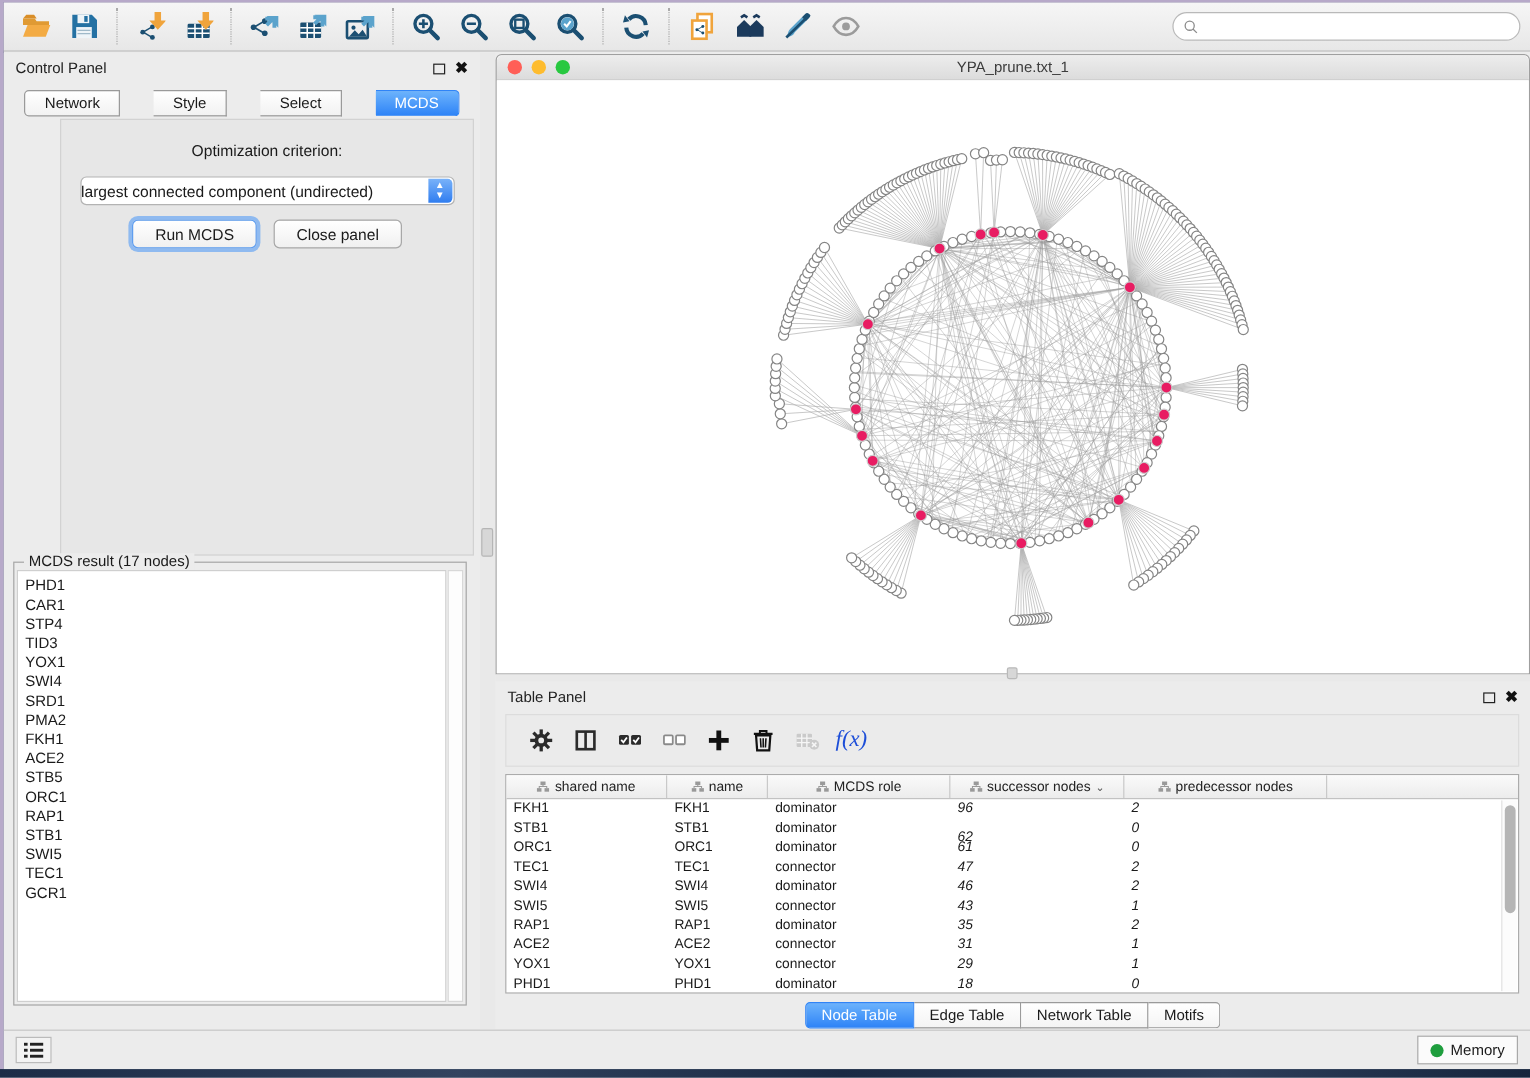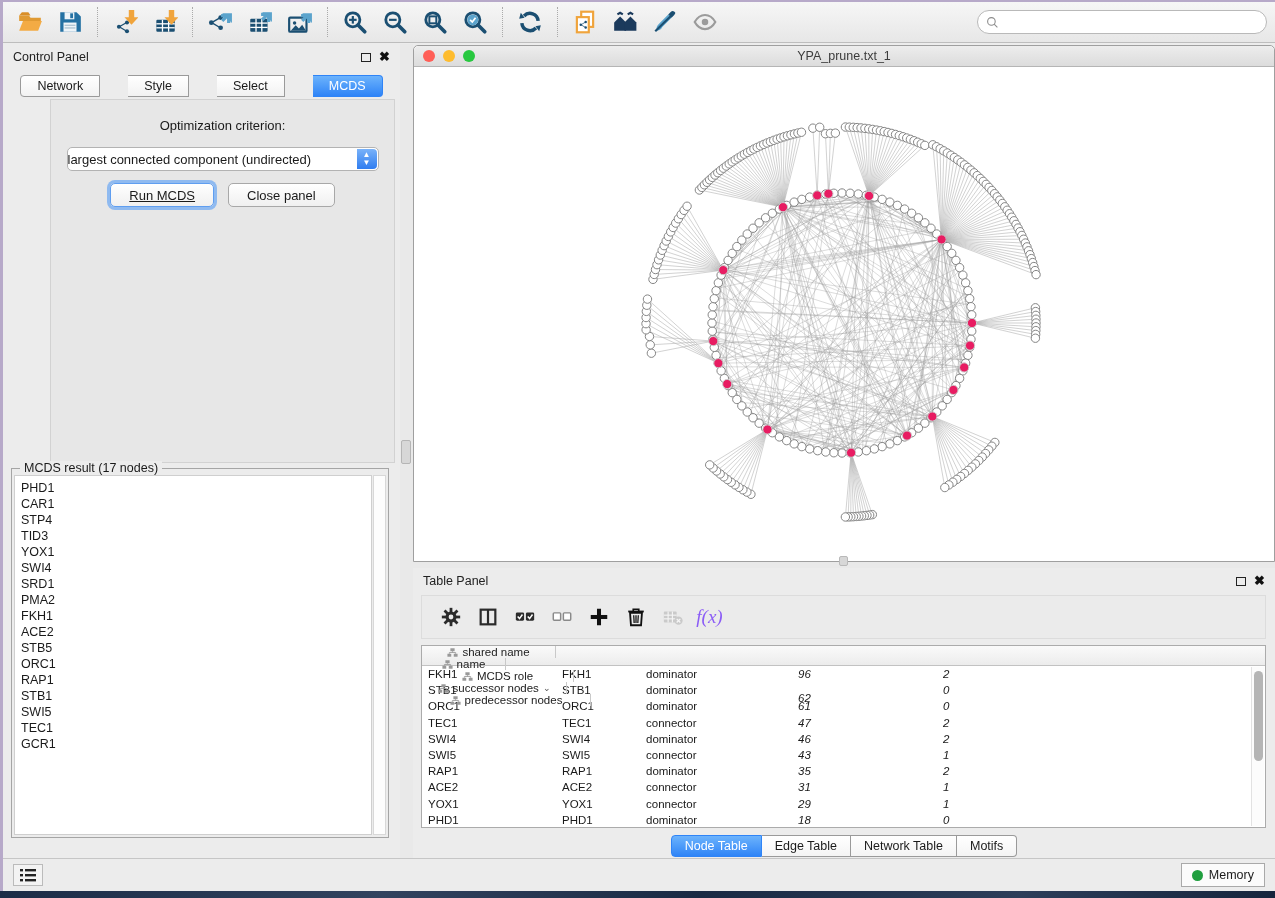--- a/index.html
+++ b/index.html
@@ -43,21 +43,21 @@
   .opt-label { text-align:center; margin-top:18px; font-size:13px; }
   .combo { margin:14px auto 0; width:312px; height:24px; background:#fff; border:1px solid #b3b3b3;
            border-radius:5px; display:flex; align-items:center; position:relative; }
   .combo-text { font-size:13px; }
   .combo-step { position:absolute; right:1px; top:1px; bottom:1px; width:20px; border-radius:0 4px 4px 0;
            background:linear-gradient(#79b2f9,#2f7df0); color:#fff; font-size:8px; line-height:8px;
            display:flex; flex-direction:column; align-items:center; justify-content:center; }
   .btn-row { display:flex; justify-content:center; gap:14px; margin-top:12px; }
   .mac-btn { height:24px; padding:0 18px; background:linear-gradient(#ffffff,#f0f0f0);
              border:1px solid #a8a8a8; border-radius:5px; font-size:13px; display:flex; align-items:center; }
-  .mac-btn.focused { box-shadow:0 0 0 3px rgba(95,162,245,.65); border-color:#5f9ef0;text-decoration:underline; }
+  .mac-btn.focused { box-shadow:0 0 0 3px rgba(95,162,245,.65); border-color:#5f9ef0; }
   .groupbox { position:absolute; left:8px; right:11px; top:424px; bottom:20px; border:1px solid #a5a5a5; }
   .groupbox-title { position:absolute; left:8px; top:-8px; background:#ececec; padding:0 4px; font-size:12.5px; }
   .mcds-list { position:absolute; left:2px; top:6px; right:16px; bottom:2px; background:#fff;
                border:1px solid #cfcfcf; padding:4px 0 0 6px; overflow:hidden; }
   .mcds-item { font-size:12.5px; line-height:16px; }
   .mcds-scroll { position:absolute; right:2px; top:6px; width:13px; bottom:2px; background:#fdfdfd;
                border:1px solid #d8d8d8; }
 
   
   .v-splitter { position:absolute; left:397px; top:42px; width:13px; bottom:33px; background:#e9e9e9; }
@@ -76,25 +76,25 @@
   .light { width:12px; height:12px; border-radius:50%; }
   .net-title { position:absolute; left:0; right:0; text-align:center; font-size:12.5px; color:#3c3c3c; }
   .net-canvas { position:relative; width:100%; height:494px; background:#fff; overflow:hidden; }
 
   
   .table-panel { position:absolute; left:410px; top:566px; right:0; bottom:33px; background:#ececec; }
   .tp-toolbar { position:absolute; left:8px; right:9px; top:27px; height:44px; background:#ebebeb;
                 border:1px solid #dcdcdc; display:flex; align-items:center; padding-left:10px; }
   .tp-btn { width:37px; height:32px; display:flex; align-items:center; justify-content:center; }
   .tp-btn svg { width:22px; height:22px; }
-  .fx { font-family:"Liberation Serif", serif; font-style:italic; font-size:19px; color:#8b5cf6;text-align:right; }
+  .fx { font-family:"Liberation Serif", serif; font-style:italic; font-size:19px; color:#1d4ed8;text-align:right; }
   .grid-table { position:absolute; left:8px; right:9px; top:77px; height:183px; background:#fff;
                 border:1px solid #ababab; overflow:hidden; }
   .thead { display:flex; height:20px; background:linear-gradient(#fafafa,#ececec);
-           border-bottom:1px solid #c2c2c2;flex-direction:column; }
+           border-bottom:1px solid #c2c2c2; }
   .th { display:flex; align-items:center; justify-content:center; gap:4px; border-right:1px solid #c9c9c9;
         font-size:11.5px; color:#222; position:relative; }
   .th svg { width:11px; height:11px; }
   .sort-chev { font-size:9px; color:#555; }
   .trow { display:flex; height:16.2px; align-items:center; font-size:11.5px; }
   .td { padding:0 6px; white-space:nowrap; overflow:hidden; }
   .td.num { text-align:left;font-style:italic; }
   .tbl-scroll { position:absolute; right:1px; top:21px; width:13px; bottom:1px; background:#fcfcfc;
                 border-left:1px solid #e2e2e2; }
   .tbl-thumb { position:absolute; left:2px; top:4px; width:9px; height:90px; background:#b5b5b5; border-radius:5px; }

